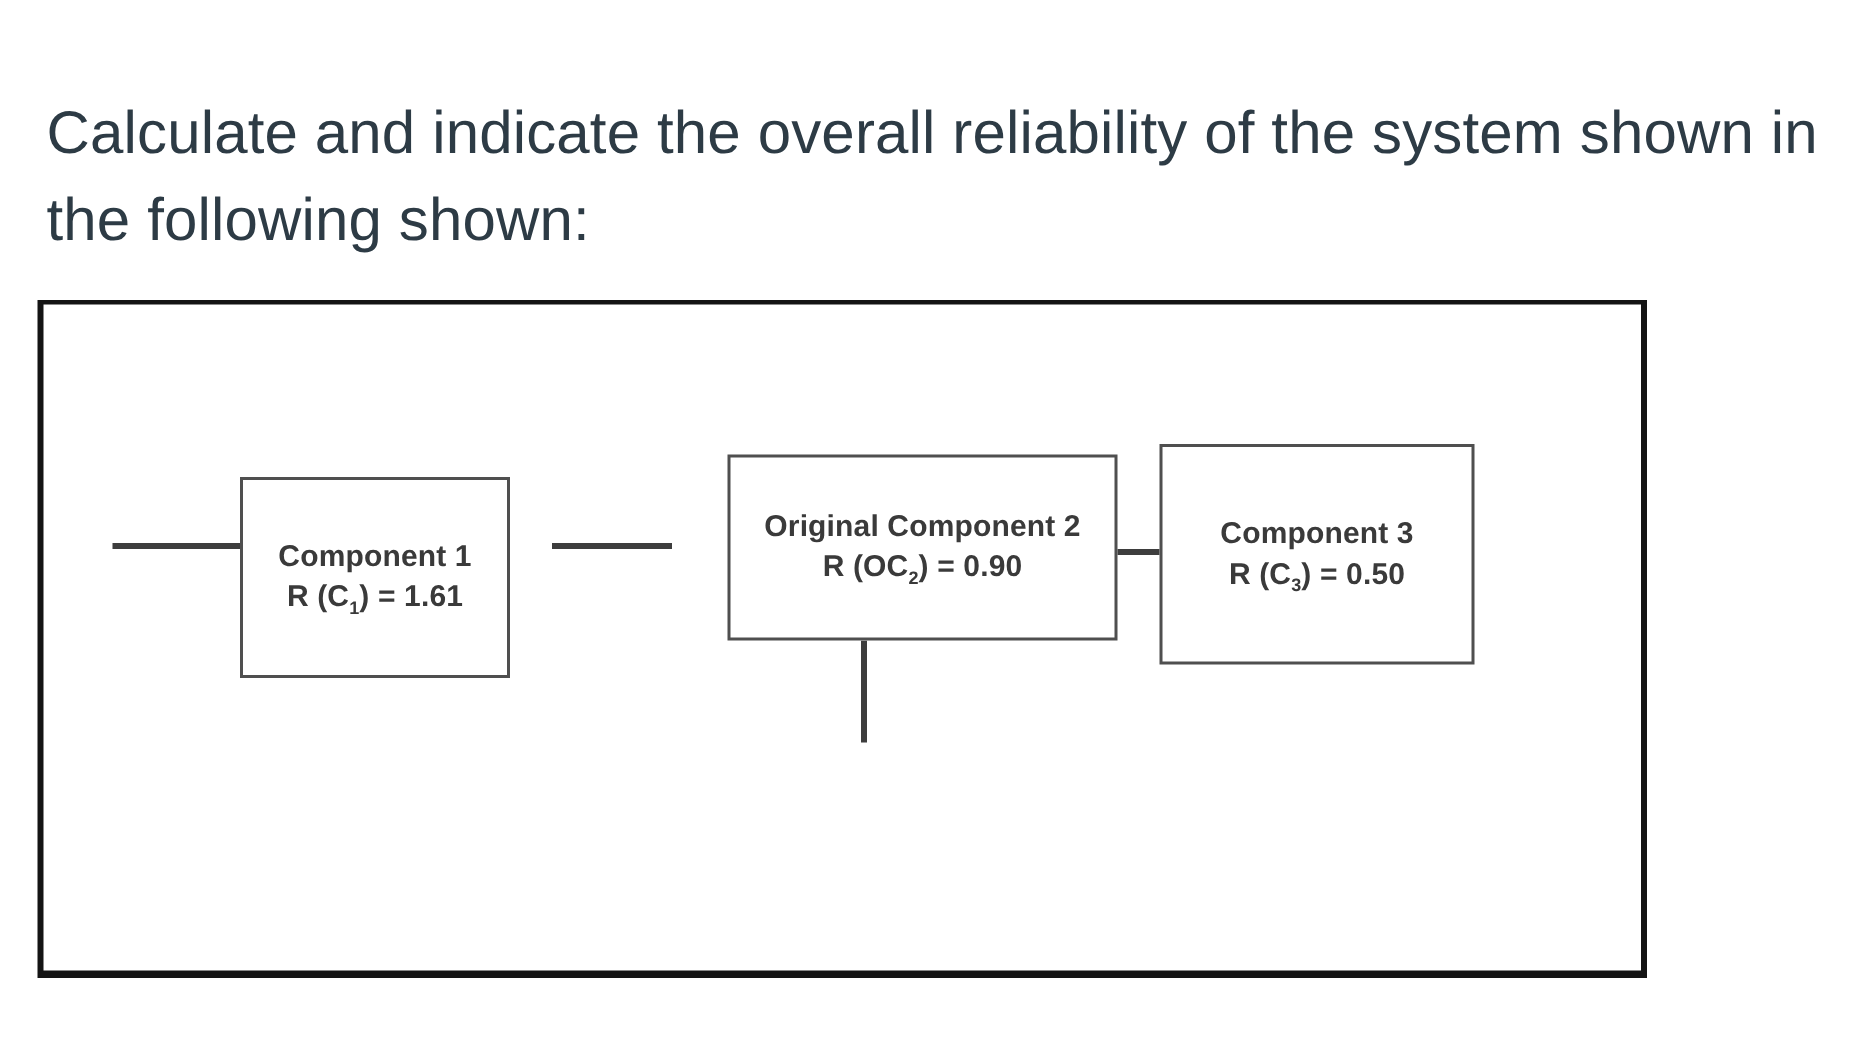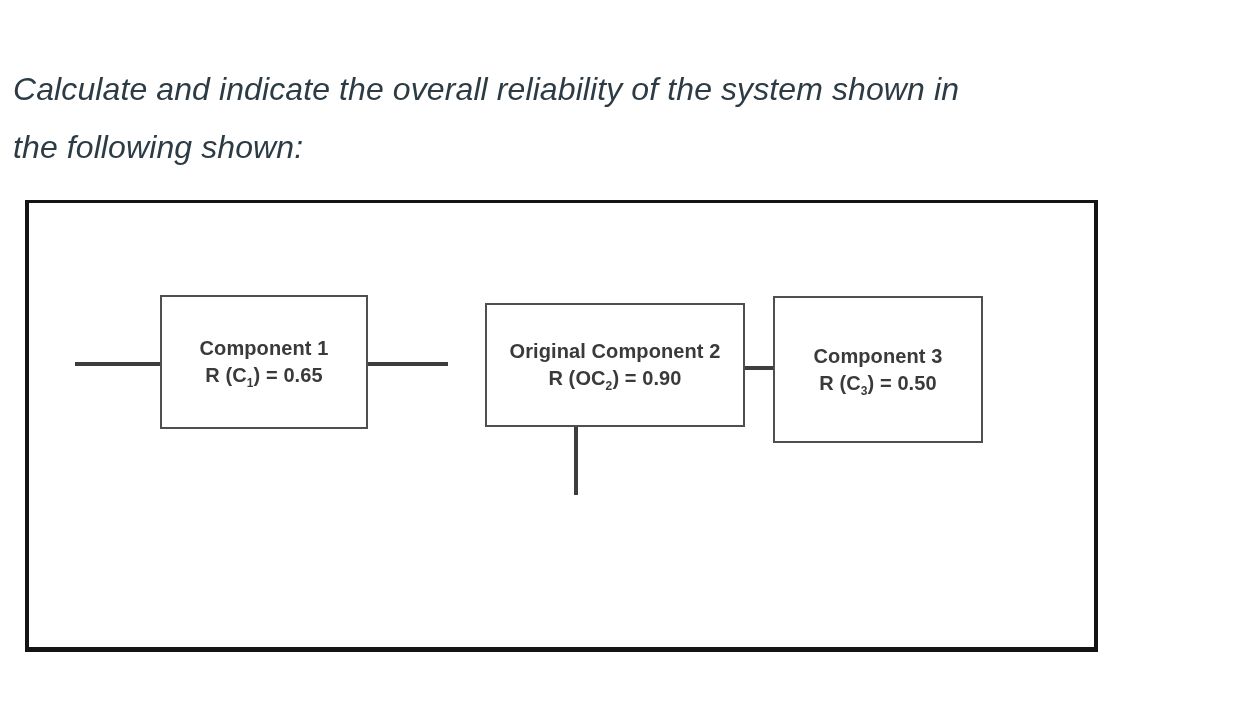--- a/index.html
+++ b/index.html
@@ -9,29 +9,28 @@
     width: 1238px;
     height: 702px;
     background: #ffffff;
     overflow: hidden;
     font-family: "Liberation Sans", "DejaVu Sans", sans-serif;
   }
 
   
   .question {
     position: absolute;
-    left: 13px;
+    left: 31px;
     top: 60px;
     width: 1190px;
-    font-size: 32px;
+    font-size: 40px;
     line-height: 58px;
     font-weight: 400;
     color: var(--question-text, #2d3b45);
     letter-spacing: 0.1px;
-    font-style: italic;
   }
   .qline { display: block; }
 
   
   .figure-frame {
     position: absolute;
     left: 25px;
     top: 200px;
     width: 1073px;
     height: 452px;
@@ -59,21 +58,21 @@
     color: var(--box-text, #3a3a3a);
     font-weight: 700;
     font-size: 20px;
     line-height: 27px;
     letter-spacing: 0.1px;
   }
   .cbox sub {
     font-size: 0.6em;
     line-height: 0;
   }
-  .cbox-1 { left: 131px; top: 92px; width: 208px; height: 134px; }
+  .cbox-1 { left: 131px; top: 115px; width: 180px; height: 134px; }
   .cbox-2 { left: 419px; top: 100px; width: 260px; height: 124px; margin-left: 37px; }
   .cbox-3 { left: 744px; top:  93px; width: 210px; height: 147px; }
   .cbox-4 { left: 413px; top: 292px; width: 263px; height: 135px; }
 
   
   .conn {
     position: absolute;
     background: var(--connector, #3d3d3d);
   }
   .conn.h { height: 4px; }
@@ -96,21 +95,21 @@
   <div class="figure-frame">
     <div class="diagram">
 
       <div class="conn h conn-input"></div>
       <div class="conn h conn-c1-oc2"></div>
       <div class="conn h conn-oc2-c3"></div>
       <div class="conn v conn-oc2-bc2"></div>
 
       <div class="cbox cbox-1">
         <div>Component 1</div>
-        <div><span>R (C</span><sub>1</sub><span>) = 0.65</span></div>
+        <div><span>R (C</span><sub>1</sub><span>) = 1.61</span></div>
       </div>
 
       <div class="cbox cbox-2">
         <div>Original Component 2</div>
         <div><span>R (OC</span><sub>2</sub><span>) = 0.90</span></div>
       </div>
 
       <div class="cbox cbox-3">
         <div>Component 3</div>
         <div><span>R (C</span><sub>3</sub><span>) = 0.50</span></div>

